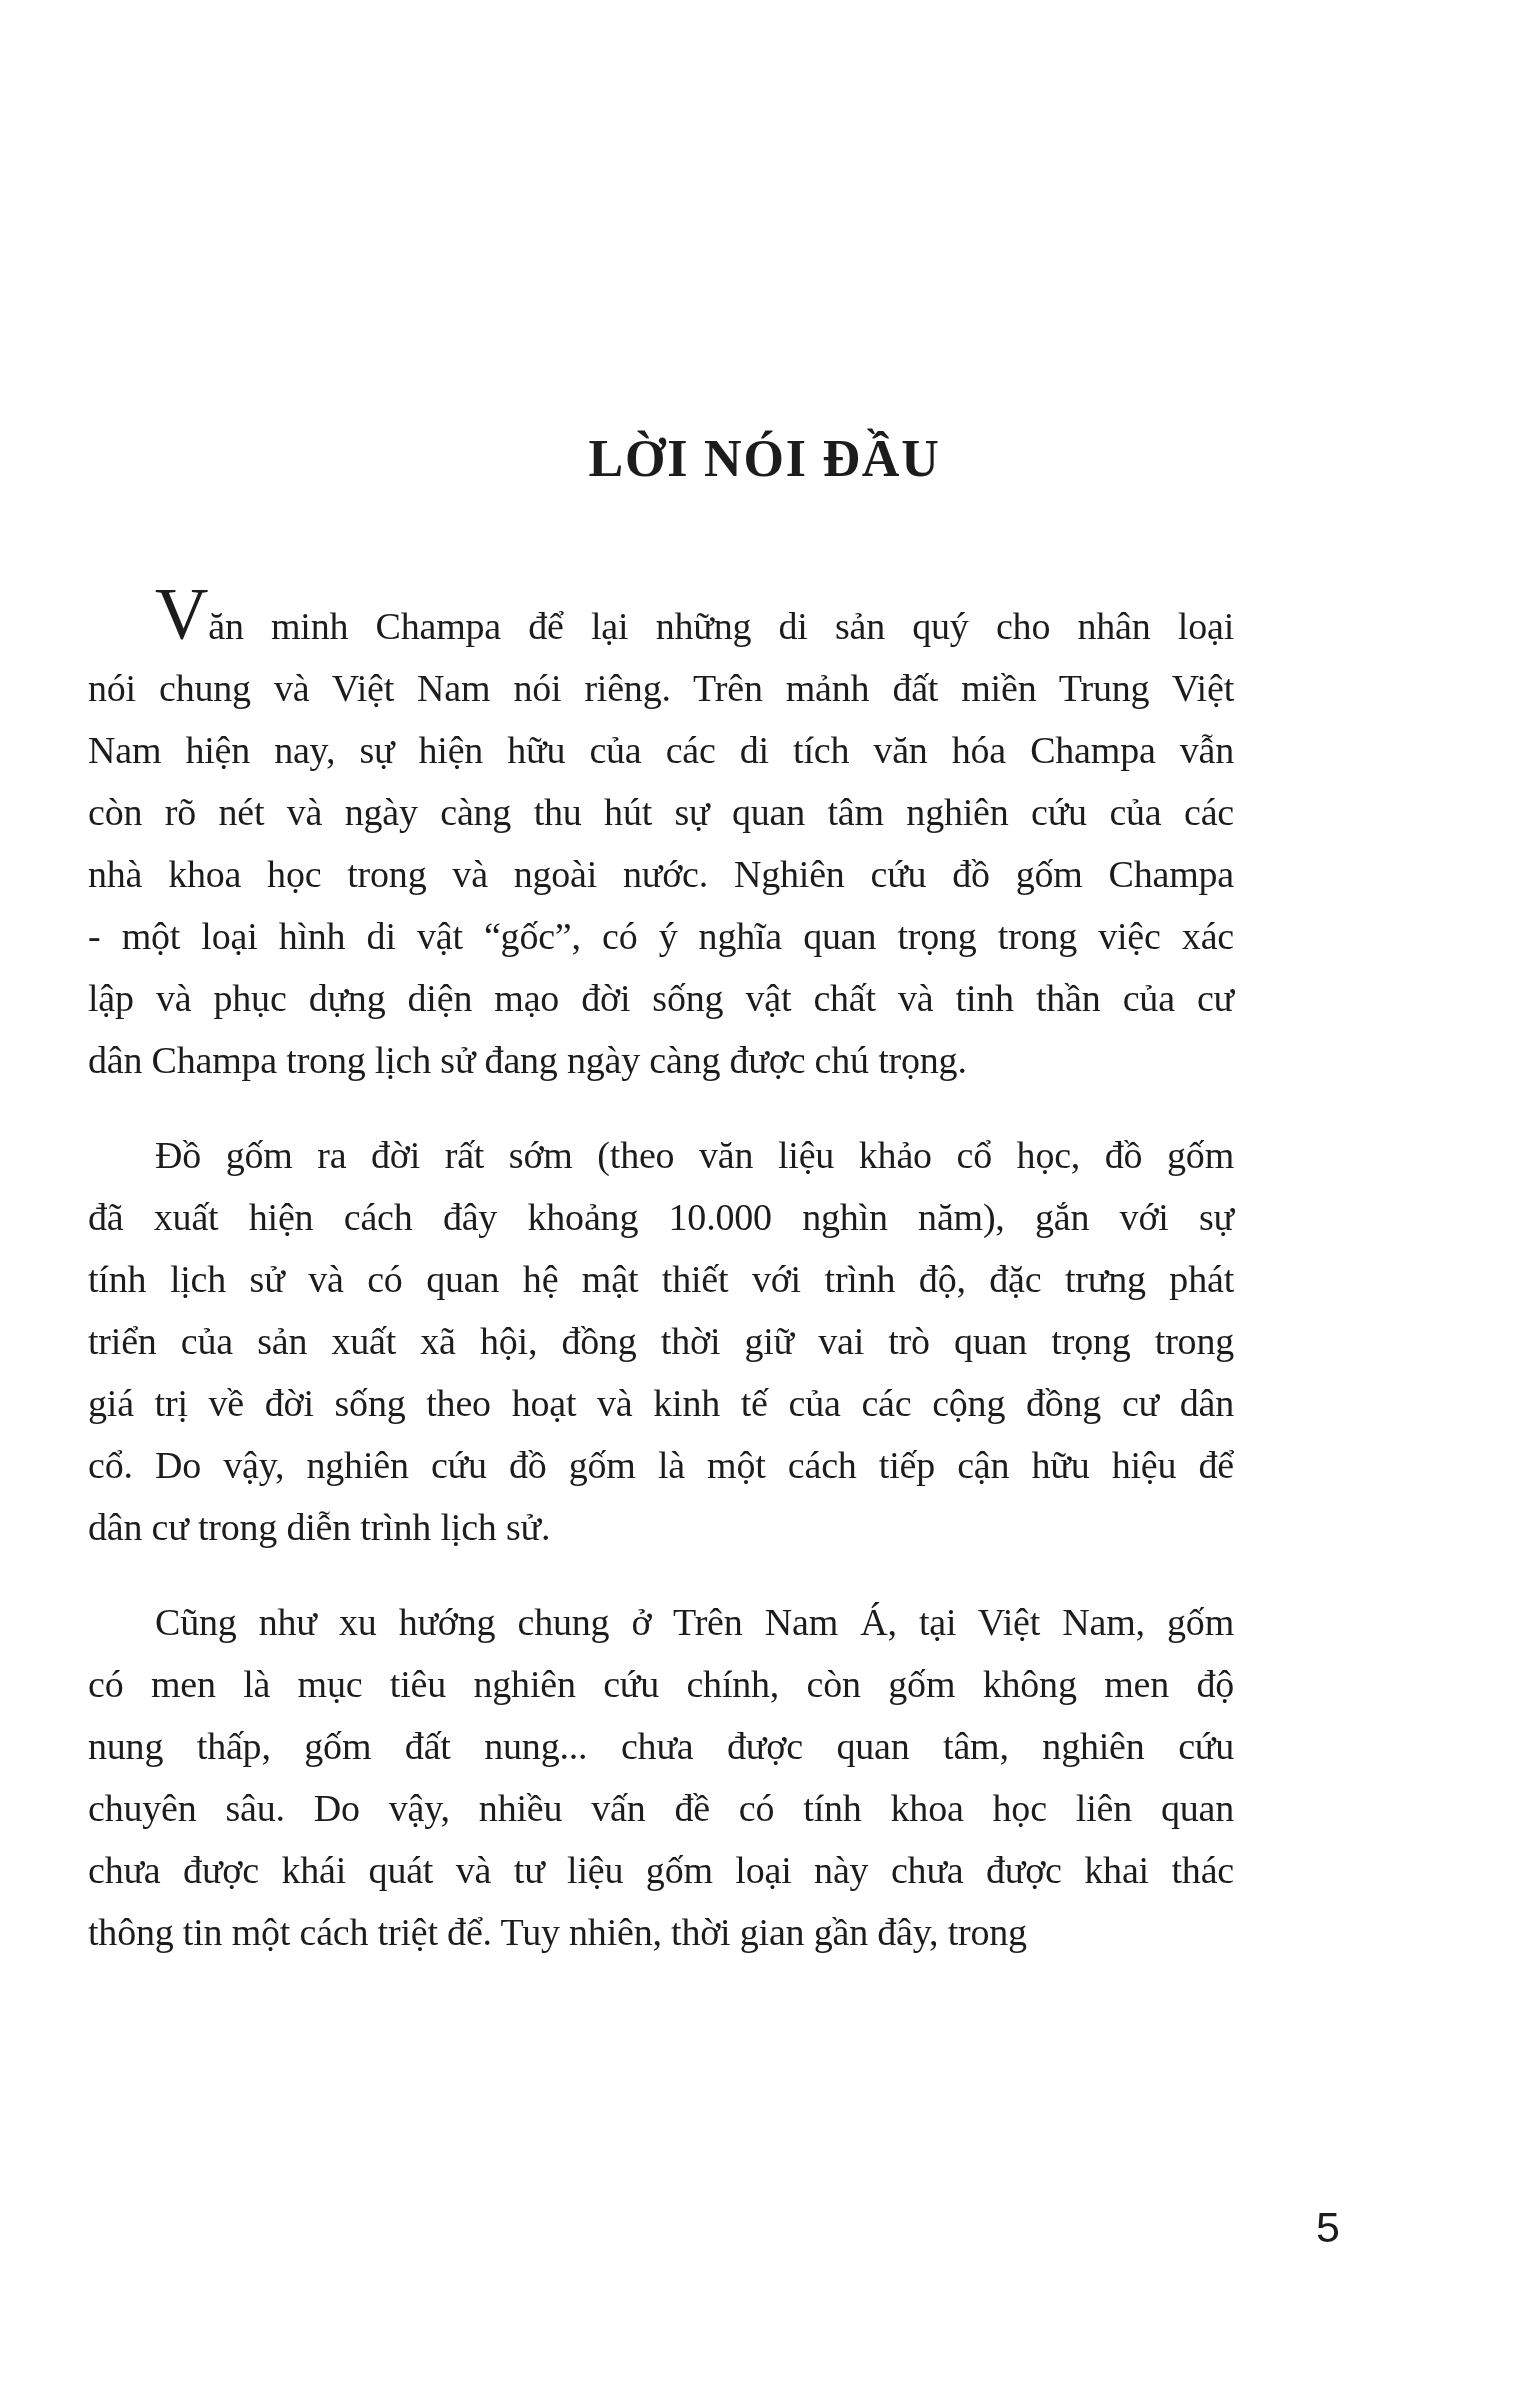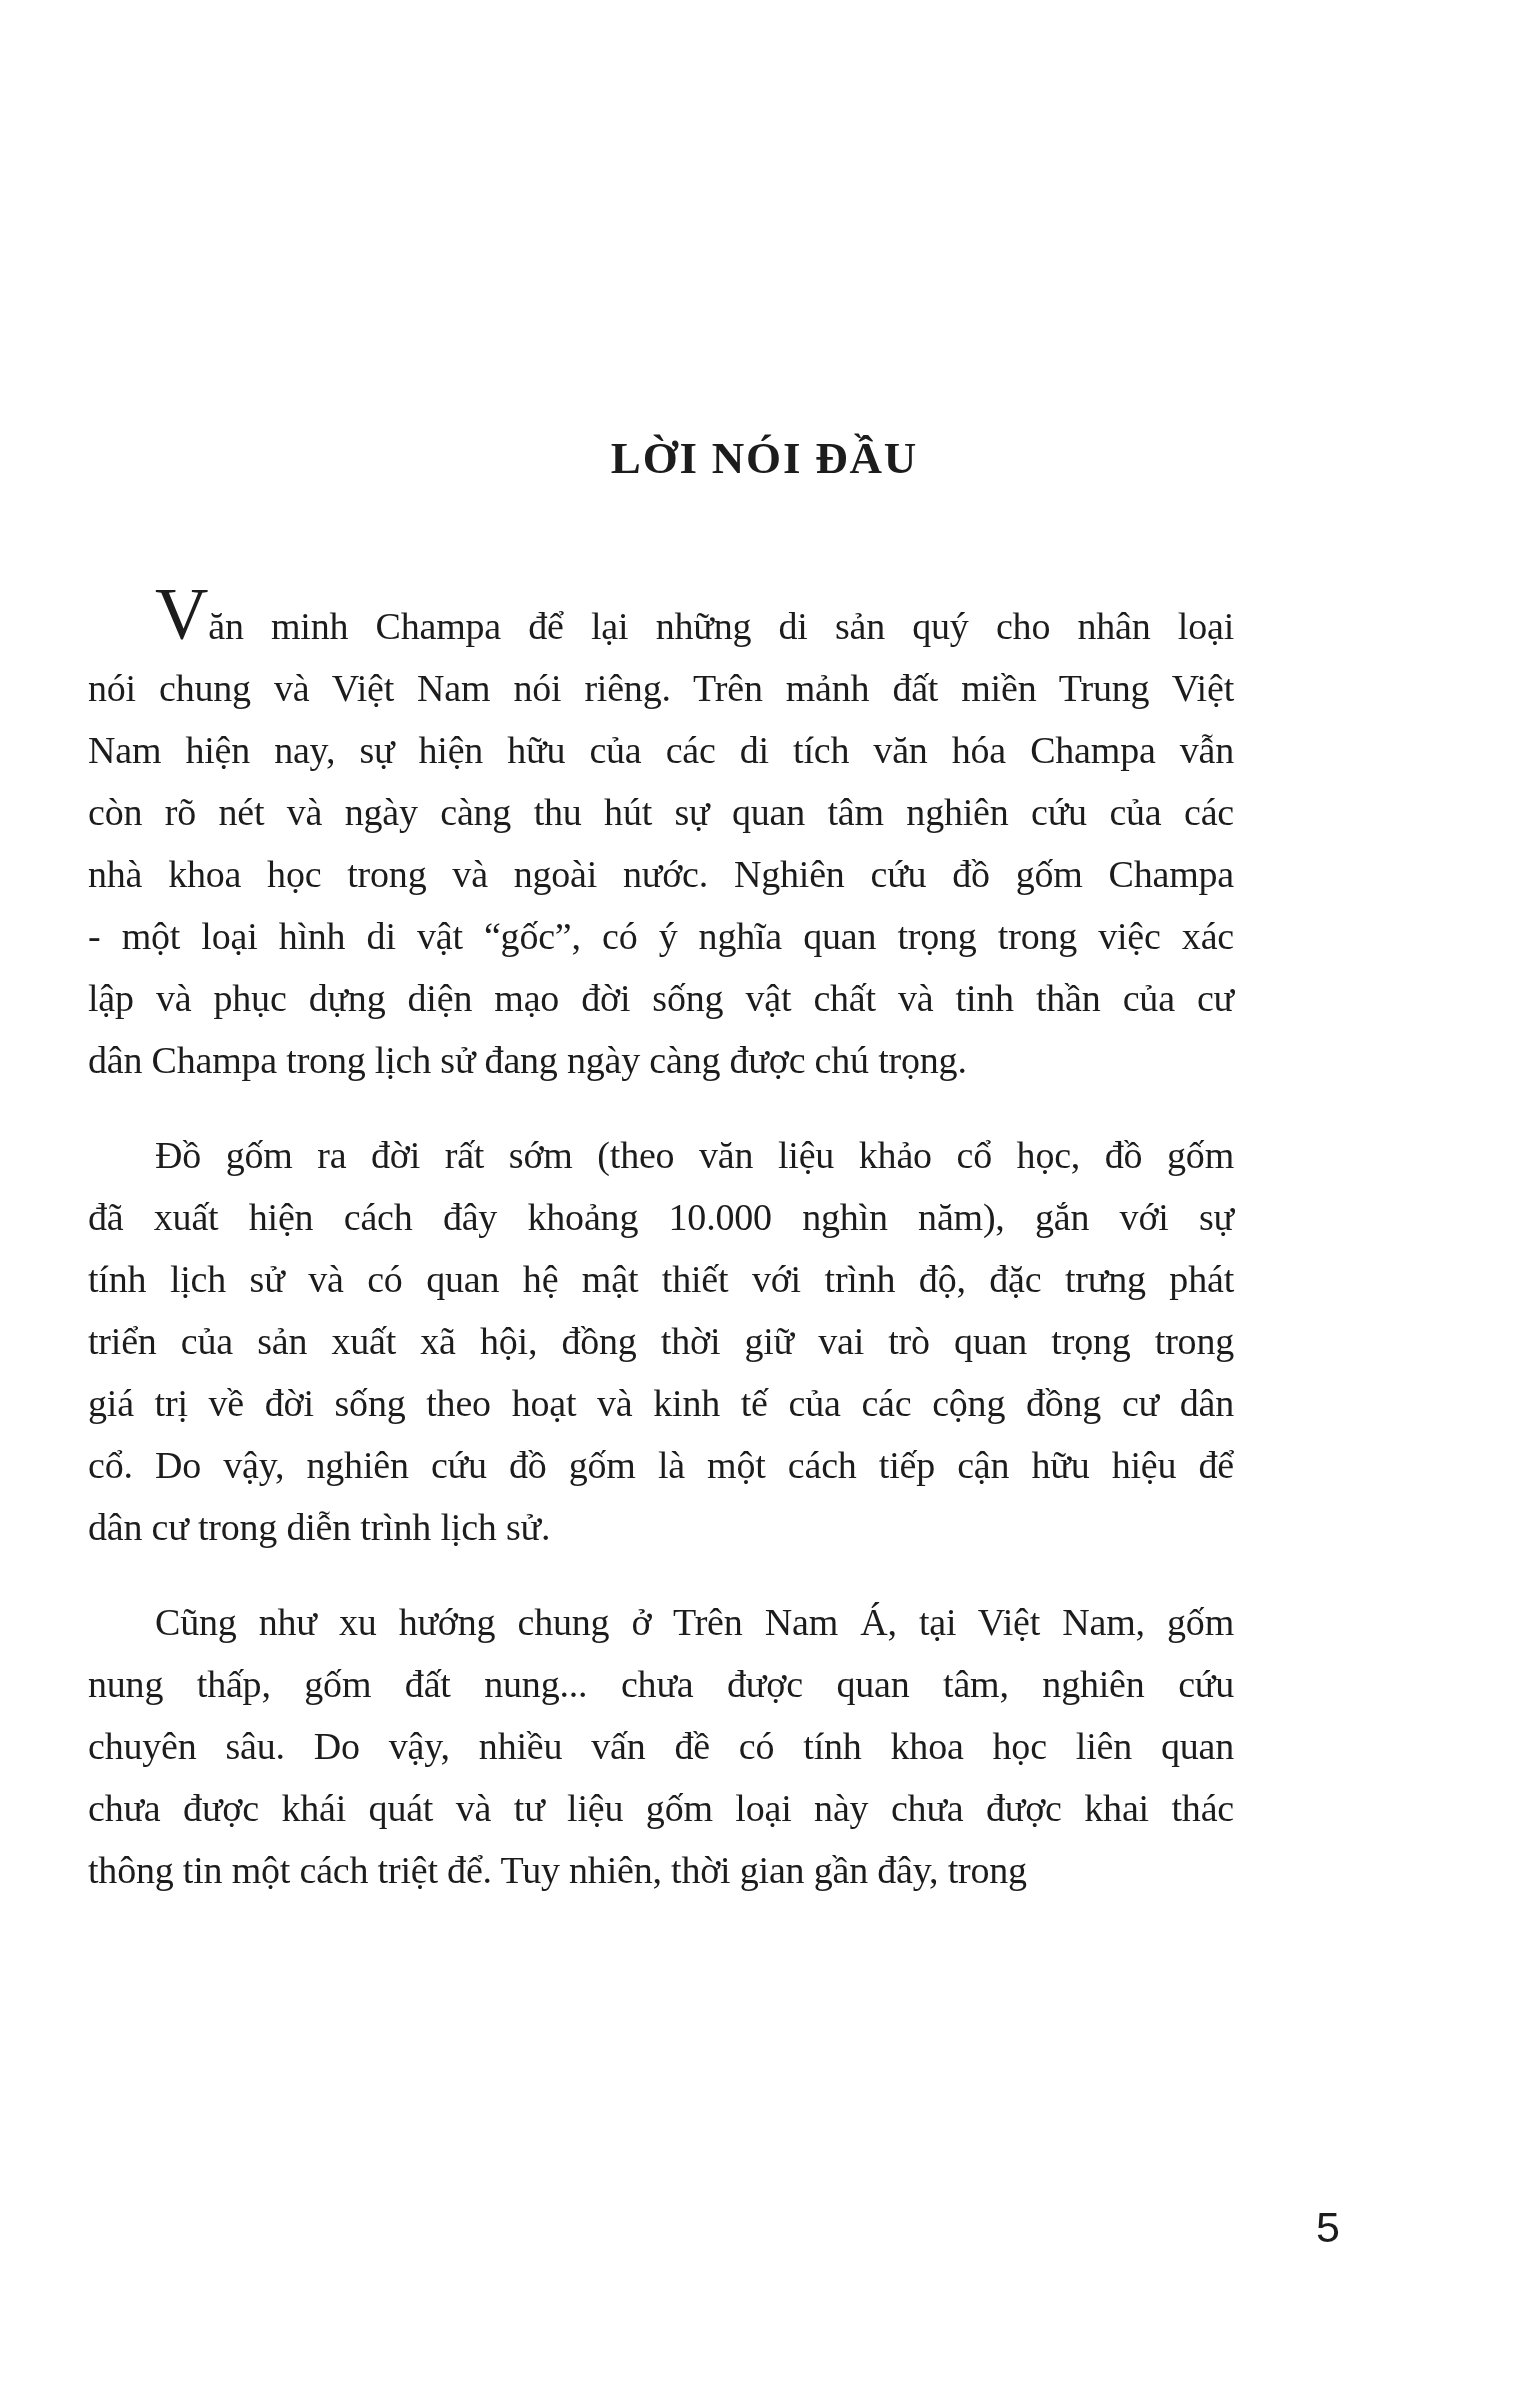--- a/index.html
+++ b/index.html
@@ -15,21 +15,21 @@
     margin: 0 auto;
     background: #ffffff;
     color: #1c1c1c;
     font-family: "Liberation Serif", "DejaVu Serif", serif;
     overflow: hidden;
   }
   .title {
     margin: 0;
     padding-top: 427px;
     text-align: center;
-    font-size: 45px;
+    font-size: 52px;
     font-weight: 600;
     line-height: 63px;
     letter-spacing: 1.8px;
     font-family: "Liberation Serif", "DejaVu Serif", serif;
   }
   .body {
     width: 1146px;
     margin-left: 88px;
     margin-top: 105px;
   }
@@ -86,20 +86,21 @@
         <div class="line first">Đồ gốm ra đời rất sớm (theo văn liệu khảo cổ học, đồ gốm</div>
         <div class="line">đã xuất hiện cách đây khoảng 10.000 nghìn năm), gắn với sự</div>
         <div class="line">tính lịch sử và có quan hệ mật thiết với trình độ, đặc trưng phát</div>
         <div class="line">triển của sản xuất xã hội, đồng thời giữ vai trò quan trọng trong</div>
         <div class="line">giá trị về đời sống theo hoạt và kinh tế của các cộng đồng cư dân</div>
         <div class="line">cổ. Do vậy, nghiên cứu đồ gốm là một cách tiếp cận hữu hiệu để</div>
         <div class="line last">dân cư trong diễn trình lịch sử.</div>
       </div>
     <div class="para">
         <div class="line first">Cũng như xu hướng chung ở Trên Nam Á, tại Việt Nam, gốm</div>
+        <div class="line">có men là mục tiêu nghiên cứu chính, còn gốm không men độ</div>
         <div class="line">nung thấp, gốm đất nung... chưa được quan tâm, nghiên cứu</div>
         <div class="line">chuyên sâu. Do vậy, nhiều vấn đề có tính khoa học liên quan</div>
         <div class="line">chưa được khái quát và tư liệu gốm loại này chưa được khai thác</div>
         <div class="line last">thông tin một cách triệt để. Tuy nhiên, thời gian gần đây, trong</div>
       </div>
   </section>
 
   <div class="page-number">5</div>
 </main>
 

